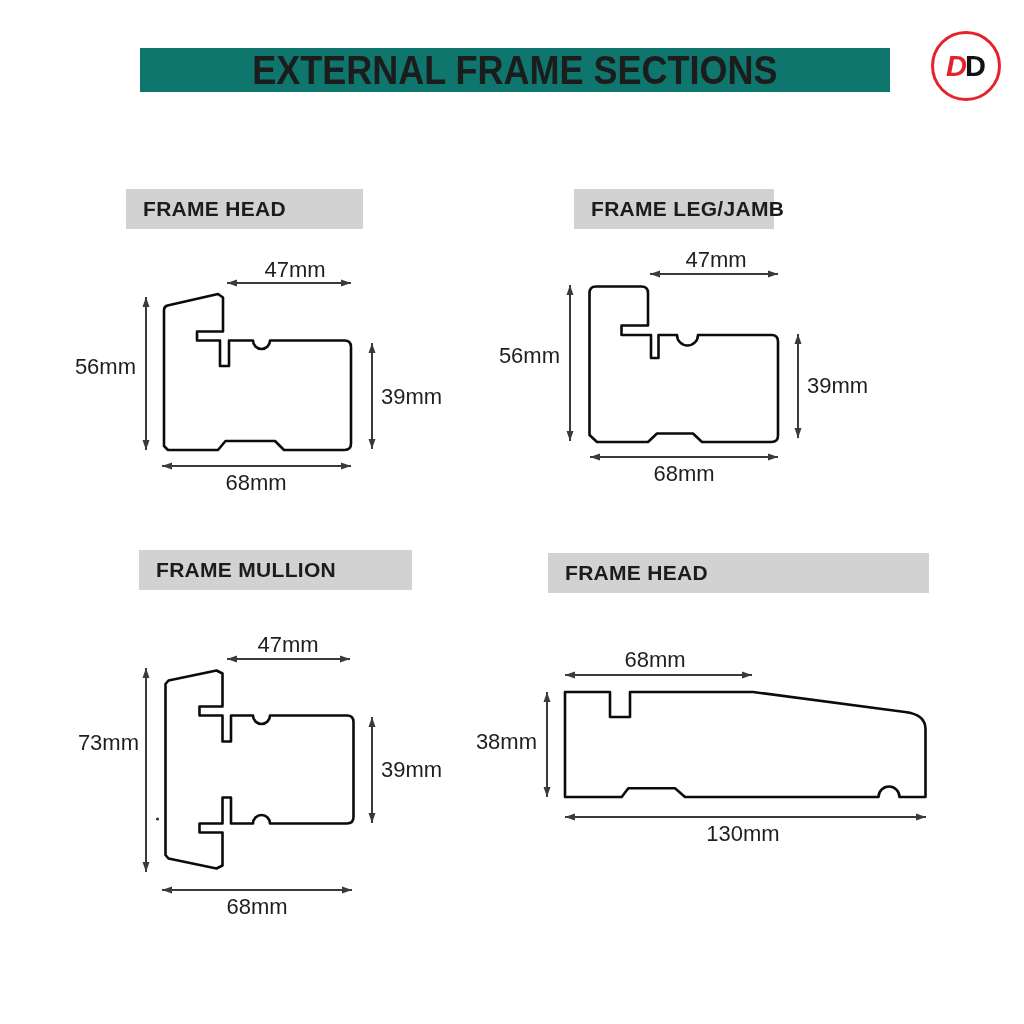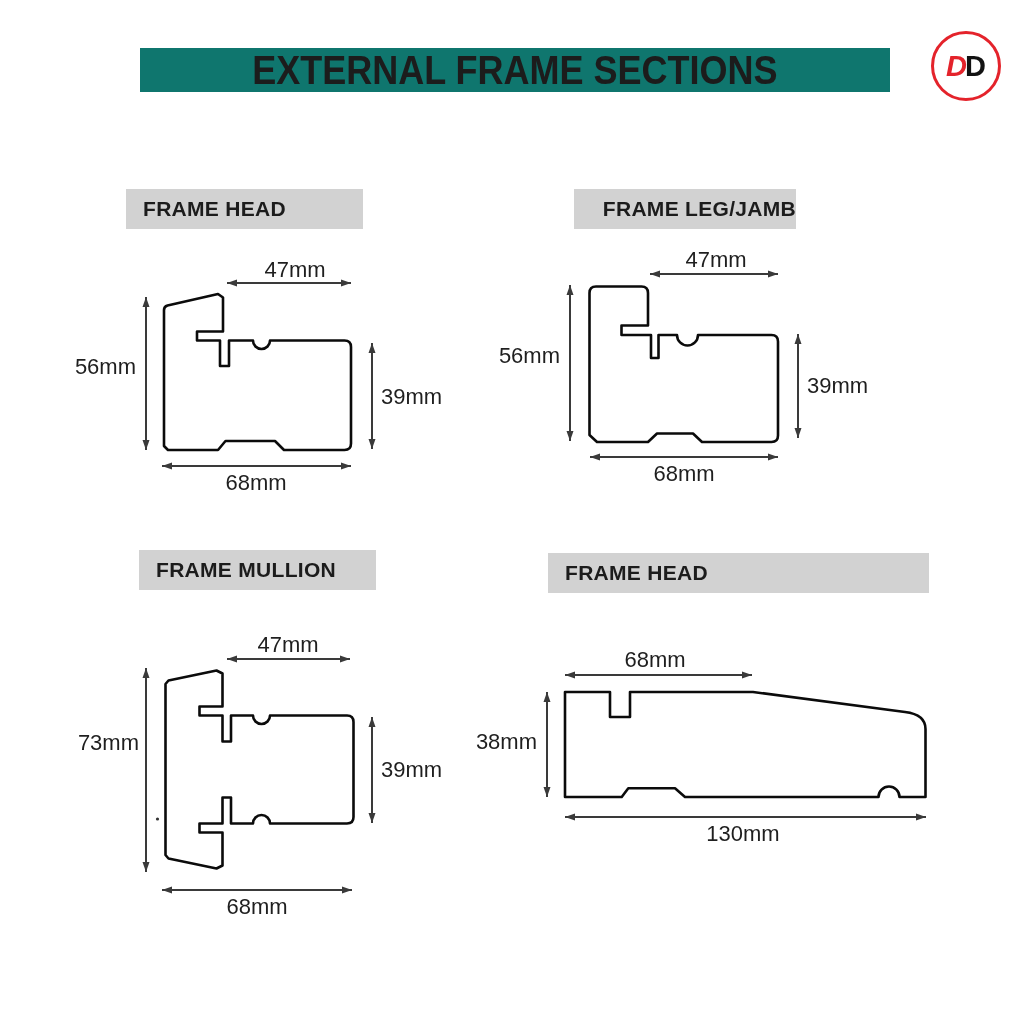--- a/index.html
+++ b/index.html
@@ -10,22 +10,22 @@
   .title-text{font-size:40px;font-weight:bold;letter-spacing:0px;color:#1c1c1c;
               transform:scaleX(0.9);transform-origin:center;white-space:nowrap;}
   .logo{position:absolute;left:931px;top:31px;width:64px;height:64px;border:3px solid #e4232b;
         border-radius:50%;background:#fff;display:flex;align-items:center;justify-content:center;}
   .logo .d1{color:#e4232b;font-weight:bold;font-style:italic;font-size:29px;letter-spacing:-1px;}
   .logo .d2{color:#121212;font-weight:bold;font-size:29px;margin-left:-1px;}
   .label-box{position:absolute;height:40px;background:#d2d2d2;display:flex;align-items:center;
              padding-left:17px;box-sizing:border-box;}
   .label-text{font-size:21px;font-weight:bold;letter-spacing:0.3px;color:#1c1c1c;white-space:nowrap;}
   .lb-head{left:126px;top:189px;width:237px;}
-  .lb-leg{left:574px;top:189px;width:222px;justify-content:flex-end;}
-  .lb-mullion{left:139px;top:550px;width:237px;}
+  .lb-leg{left:574px;top:189px;width:200px;}
+  .lb-mullion{left:139px;top:550px;width:273px;}
   .lb-cill{left:548px;top:553px;width:381px;}
   svg.diagram{position:absolute;left:0;top:0;width:1024px;height:1024px;}
   .profile{fill:#ffffff;stroke:#0b0b0b;stroke-width:2.6;stroke-linejoin:round;stroke-linecap:round;}
   .dim-line{stroke:#3a3a3a;stroke-width:2;}
   .ah{fill:#3a3a3a;stroke:none;}
   .dim-text{font-family:"Liberation Sans", sans-serif;font-size:22px;fill:#1f1f1f;}
 </style>
 </head>
 <body>
 

